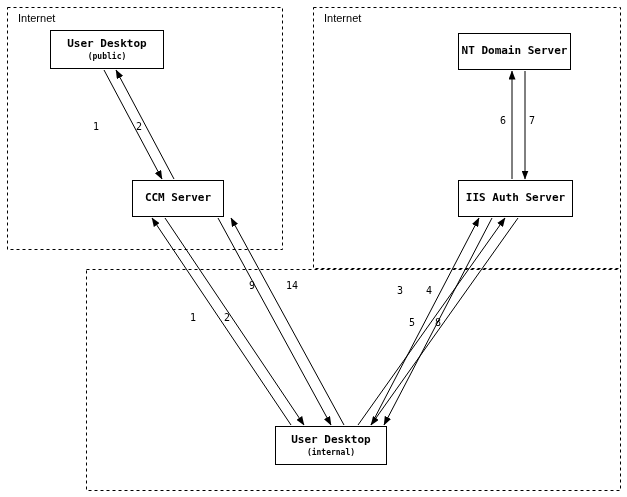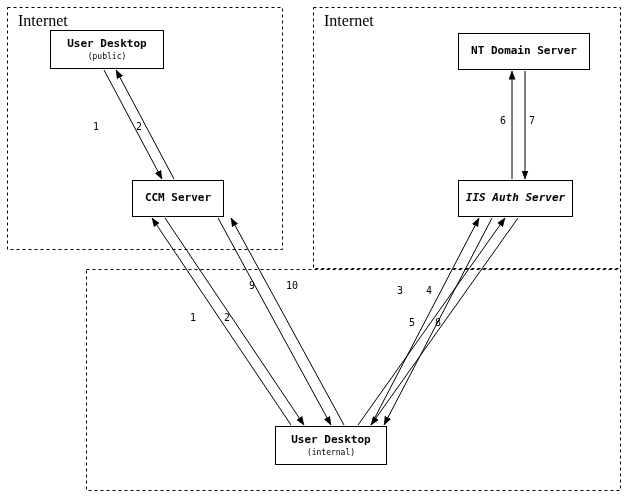--- a/index.html
+++ b/index.html
@@ -17,22 +17,22 @@
   }
   #diagram-svg {
     position: absolute;
     left: 0;
     top: 0;
     width: 627px;
     height: 497px;
   }
   .zone-label {
     position: absolute;
-    font-family: Liberation Serif, serif;
-    font-size: 16px;
+    font-family: Liberation Sans, sans-serif;
+    font-size: 11px;
     color: #000000;
     letter-spacing: 0px;
     white-space: nowrap;
   }
   .node-box {
     position: absolute;
     box-sizing: border-box;
     border: 1px solid #000000;
     background: #ffffff;
     display: flex;
@@ -45,21 +45,21 @@
   .node-title {
     font-family: "DejaVu Sans Mono", "Liberation Mono", monospace;
     font-size: 11px;
     font-weight: bold;
     color: #000000;
     white-space: nowrap;
   }
   .node-sub {
     font-family: "DejaVu Sans Mono", "Liberation Mono", monospace;
     font-size: 8px;
-    font-weight: normal;
+    font-weight: bold;
     color: #000000;
     white-space: nowrap;
     margin-top: 1px;
   }
   .edge-label {
     position: absolute;
     font-family: "DejaVu Sans Mono", "Liberation Mono", monospace;
     font-size: 10px;
     color: #000000;
     white-space: nowrap;
@@ -103,36 +103,36 @@
       <div class="zone-label" style="left: 324px; top: 12px;">Internet</div>
     </div>
   <div id="node-layer">
       <div class="node-box" style="left: 50px; top: 30px; width: 114px; height: 39px;">
         <div class="node-title">User Desktop</div>
         <div class="node-sub">(public)</div>
       </div>
       <div class="node-box" style="left: 132px; top: 180px; width: 92px; height: 37px;">
         <div class="node-title">CCM Server</div>
       </div>
-      <div class="node-box" style="left: 458px; top: 33px; width: 132px; height: 37px;">
+      <div class="node-box" style="left: 458px; top: 33px; width: 113px; height: 37px;">
         <div class="node-title">NT Domain Server</div>
       </div>
-      <div class="node-box" style="left: 458px; top: 180px; width: 115px; height: 37px; font-style: italic;">
+      <div class="node-box" style="left: 458px; top: 180px; width: 115px; height: 37px;">
         <div class="node-title">IIS Auth Server</div>
       </div>
       <div class="node-box" style="left: 275px; top: 426px; width: 112px; height: 39px;">
         <div class="node-title">User Desktop</div>
         <div class="node-sub">(internal)</div>
       </div>
     </div>
   <div id="edge-label-layer">
       <div class="edge-label" style="left: 93px; top: 121px;">1</div>
       <div class="edge-label" style="left: 136px; top: 121px;">2</div>
       <div class="edge-label" style="left: 249px; top: 280px;">9</div>
-      <div class="edge-label" style="left: 286px; top: 280px;">10</div>
+      <div class="edge-label" style="left: 286px; top: 280px;">14</div>
       <div class="edge-label" style="left: 190px; top: 312px;">1</div>
       <div class="edge-label" style="left: 224px; top: 312px;">2</div>
       <div class="edge-label" style="left: 397px; top: 285px;">3</div>
       <div class="edge-label" style="left: 426px; top: 285px;">4</div>
       <div class="edge-label" style="left: 409px; top: 317px;">5</div>
       <div class="edge-label" style="left: 435px; top: 317px;">8</div>
       <div class="edge-label" style="left: 500px; top: 115px;">6</div>
       <div class="edge-label" style="left: 529px; top: 115px;">7</div>
     </div>
 

